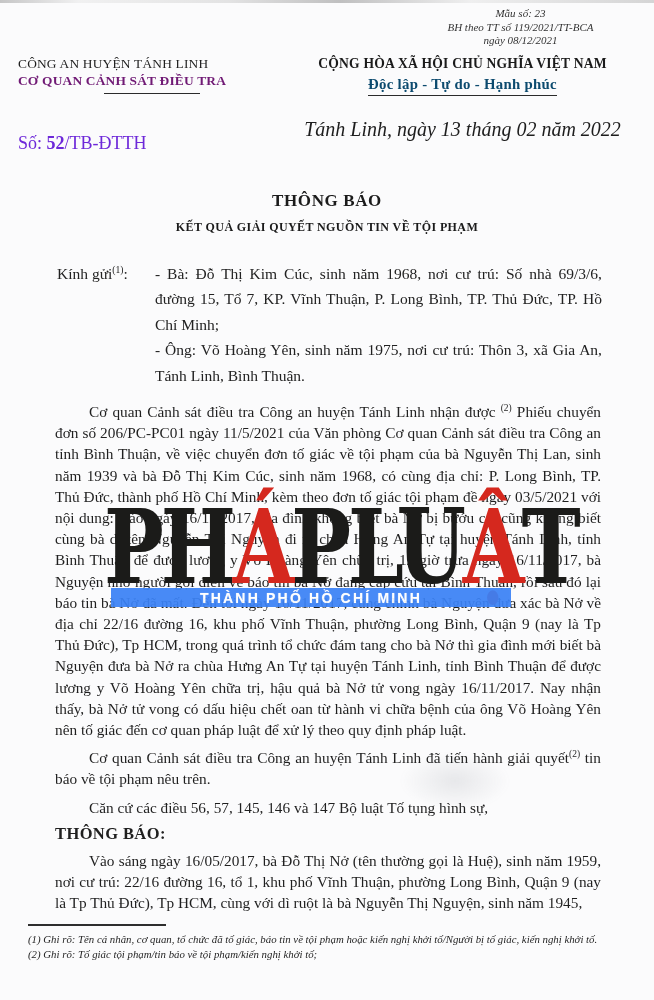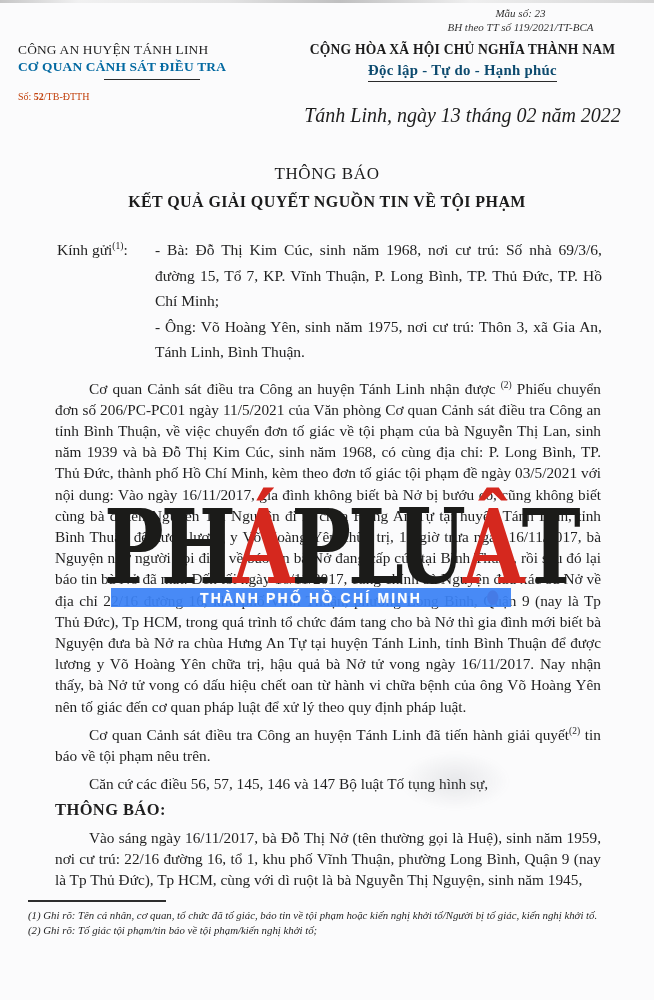--- a/index.html
+++ b/index.html
@@ -24,33 +24,33 @@
   }
   .form-note .fn-line{
     font-style:italic;font-size:11px;line-height:13.5px;color:#333;
     text-align:center;display:block;margin-left:auto;width:215px;
   }
   
   .header-row{display:flex;margin-top:7px;}
   .header-left{width:285px;text-align:left;padding-left:18px;box-sizing:border-box;}
   .header-right{flex:1;text-align:center;padding-right:14px;}
   .org1{font-size:13.4px;line-height:17px;letter-spacing:.2px;color:#1e1e1e;}
-  .org2{font-size:13.4px;line-height:18px;font-weight:bold;letter-spacing:.2px;color:#0369a1;}
+  .org2{font-size:13.4px;line-height:18px;font-weight:bold;letter-spacing:.2px;color:#701a75;}
   .org-underline{width:96px;height:0;border-top:1.6px solid #2b2b2b;margin:3px auto 0 auto;}
-  .doc-no{margin-top:11px;font-size:10px;color:#c2410c;}
+  .doc-no{margin-top:39px;font-size:18px;color:#6d28d9;}
   .doc-no .dn-bold{font-weight:bold;}
   .motto1{font-size:13.6px;font-weight:bold;line-height:17px;letter-spacing:.2px;color:#1b1b1b;}
   .motto2-wrap{margin-top:3px;}
   .motto2{display:inline-block;font-size:14.8px;font-weight:bold;letter-spacing:.3px;
           padding-bottom:2px;border-bottom:1.6px solid #2b2b2b;color:#0c4a6e;}
   .date-line{margin-top:22px;font-style:italic;font-size:20px;color:#1d1d1d;}
   
   .title{margin-top:37px;text-align:center;}
-  .title-1{font-size:17px;font-weight:normal;letter-spacing:.6px;color:#1b1b1b;}
-  .title-2{margin-top:9px;font-size:16px;font-weight:bold;letter-spacing:.4px;color:#1b1b1b;}
+  .title-1{font-size:17px;font-weight:bold;letter-spacing:.6px;color:#1b1b1b;}
+  .title-2{margin-top:9px;font-size:12px;font-weight:bold;letter-spacing:.4px;color:#1b1b1b;}
   
   .recipients{display:flex;margin:26px 52px 12px 57px;font-size:15.5px;line-height:25.5px;}
   .recip-label{white-space:nowrap;flex:0 0 98px;}
   .recip-items{flex:1;text-align:justify;}
   sup.fnref{font-size:62%;vertical-align:super;line-height:0;}
   
   .body-text{margin:13px 53px 0 55px;font-size:15.3px;line-height:21.2px;text-align:justify;color:#1f1f1f;}
   .body-text p{margin:0 0 7px 0;text-indent:34px;}
   .body-text .no-gap{margin-bottom:5px;}
   .subtitle{font-weight:bold;font-size:16.5px;margin:2px 0 6px 0;letter-spacing:.4px;}
@@ -85,34 +85,35 @@
 </style>
 </head>
 <body>
 
 <div class="page">
   <div class="top-edge"></div>
 
   <div class="form-note">
     <span class="fn-line">Mẫu số: 23</span>
     <span class="fn-line">BH theo TT số 119/2021/TT-BCA</span>
+    <span class="fn-line">ngày 08/12/2021</span>
   </div>
 
   <div class="header-row">
     <div class="header-left">
       <div class="org1">CÔNG AN HUYỆN TÁNH LINH</div>
       <div class="org2">CƠ QUAN CẢNH SÁT ĐIỀU TRA</div>
       <div class="org-underline"></div>
       <div class="doc-no">
         <span>Số:</span>
         <span class="dn-bold">52</span><span>/TB-ĐTTH</span>
       </div>
     </div>
     <div class="header-right">
-      <div class="motto1">CỘNG HÒA XÃ HỘI CHỦ NGHĨA THÀNH NAM</div>
+      <div class="motto1">CỘNG HÒA XÃ HỘI CHỦ NGHĨA VIỆT NAM</div>
       <div class="motto2-wrap">
         <span class="motto2">Độc lập - Tự do - Hạnh phúc</span>
       </div>
       <div class="date-line">Tánh Linh, ngày 13 tháng 02 năm 2022</div>
     </div>
   </div>
 
   <div class="title">
     <div class="title-1">THÔNG BÁO</div>
     <div class="title-2">KẾT QUẢ GIẢI QUYẾT NGUỒN TIN VỀ TỘI PHẠM</div>
@@ -126,21 +127,21 @@
       <div>- Bà: Đỗ Thị Kim Cúc, sinh năm 1968, nơi cư trú: Số nhà 69/3/6, đường 15, Tổ 7, KP. Vĩnh Thuận, P. Long Bình, TP. Thủ Đức, TP. Hồ Chí Minh;</div>
       <div>- Ông: Võ Hoàng Yên, sinh năm 1975, nơi cư trú: Thôn 3, xã Gia An, Tánh Linh, Bình Thuận.</div>
     </div>
   </div>
 
   <div class="body-text">
     <p><span>Cơ quan Cảnh sát điều tra Công an huyện Tánh Linh nhận được </span><sup class="fnref">(2)</sup><span> Phiếu chuyển đơn số 206/PC-PC01 ngày 11/5/2021 của Văn phòng Cơ quan Cảnh sát điều tra Công an tỉnh Bình Thuận, về việc chuyển đơn tố giác về tội phạm của bà Nguyễn Thị Lan, sinh năm 1939 và bà Đỗ Thị Kim Cúc, sinh năm 1968, có cùng địa chỉ: P. Long Bình, TP. Thủ Đức, thành phố Hồ Chí Minh, kèm theo đơn tố giác tội phạm đề ngày 03/5/2021 với nội dung: Vào ngày 16/11/2017, gia đình không biết bà Nở bị bướu cổ, cũng không biết cùng bà dì tên Nguyễn Thị Nguyện đi ra chùa Hưng An Tự tại huyện Tánh Linh, tỉnh Bình Thuận để được lương y Võ Hoàng Yên chữa trị, 12 giờ trưa ngày 16/11/2017, bà Nguyện nhờ người gọi điện về báo tin bà Nở đang cấp cứu tại Bình Thuận, rồi sau đó lại báo tin bà Nở đã mất. Đến tối ngày 16/11/2017, cũng chính bà Nguyện đưa xác bà Nở về địa chỉ 22/16 đường 16, khu phố Vĩnh Thuận, phường Long Bình, Quận 9 (nay là Tp Thủ Đức), Tp HCM, trong quá trình tổ chức đám tang cho bà Nở thì gia đình mới biết bà Nguyện đưa bà Nở ra chùa Hưng An Tự tại huyện Tánh Linh, tỉnh Bình Thuận để được lương y Võ Hoàng Yên chữa trị, hậu quả bà Nở tử vong ngày 16/11/2017. Nay nhận thấy, bà Nở tử vong có dấu hiệu chết oan từ hành vi chữa bệnh của ông Võ Hoàng Yên nên tố giác đến cơ quan pháp luật để xử lý theo quy định pháp luật.</span></p>
     <p><span>Cơ quan Cảnh sát điều tra Công an huyện Tánh Linh đã tiến hành giải quyết</span><sup class="fnref">(2)</sup><span> tin báo về tội phạm nêu trên.</span></p>
     <p class="no-gap">Căn cứ các điều 56, 57, 145, 146 và 147 Bộ luật Tố tụng hình sự,</p>
     <div class="subtitle">THÔNG BÁO:</div>
-    <p>Vào sáng ngày 16/11/2017, bà Đỗ Thị Nở (tên thường gọi là Huệ), sinh năm 1959, nơi cư trú: 22/16 đường 16, tổ 1, khu phố Vĩnh Thuận, phường Long Bình, Quận 9 (nay là Tp Thủ Đức), Tp HCM, cùng với dì ruột là bà Nguyễn Thị Nguyện, sinh năm 1945,</p>
+    <p>Vào sáng ngày 16/05/2017, bà Đỗ Thị Nở (tên thường gọi là Huệ), sinh năm 1959, nơi cư trú: 22/16 đường 16, tổ 1, khu phố Vĩnh Thuận, phường Long Bình, Quận 9 (nay là Tp Thủ Đức), Tp HCM, cùng với dì ruột là bà Nguyễn Thị Nguyện, sinh năm 1945,</p>
   </div>
 
   <div class="footnotes">
     <div class="fn-sep"></div>
     <div class="fn-line2">(1) Ghi rõ: Tên cá nhân, cơ quan, tổ chức đã tố giác, báo tin về tội phạm hoặc kiến nghị khởi tố/Người bị tố giác, kiến nghị khởi tố.</div>
     <div class="fn-line2">(2) Ghi rõ: Tố giác tội phạm/tin báo về tội phạm/kiến nghị khởi tố;</div>
   </div>
 
   <div class="smudge"></div>
 

